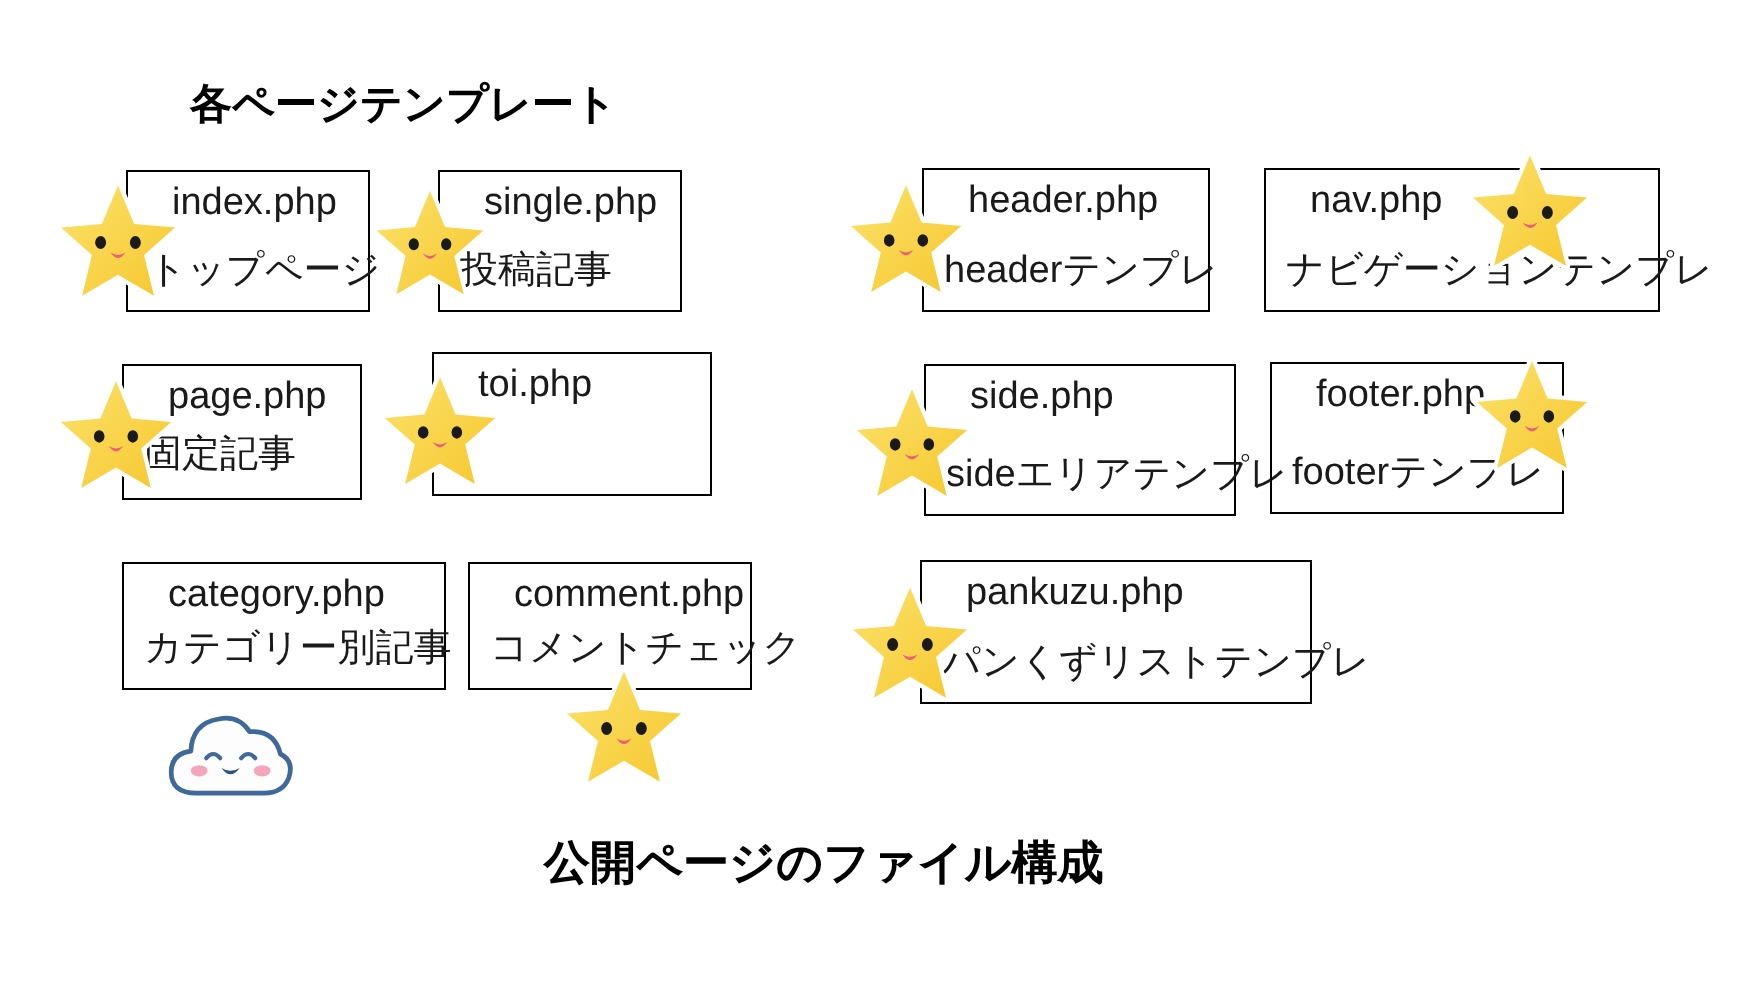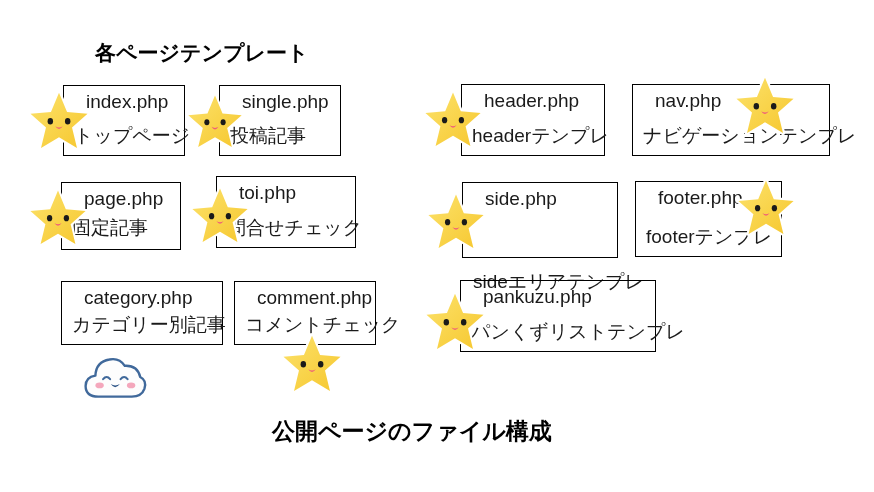--- a/index.html
+++ b/index.html
@@ -53,21 +53,20 @@
     <span class="desc" style="top: 39px;">投稿記事</span>
   </div>
 
   <div class="card" style="left: 61px; top: 182px; width: 120px; height: 68px;">
     <span class="fname">page.php</span>
     <span class="desc" style="top: 34px;">固定記事</span>
   </div>
 
   <div class="card" style="left: 216px; top: 176px; width: 140px; height: 72px;">
     <span class="fname">toi.php</span>
-    <span class="desc" style="top: 40px;">問合せチェック</span>
   </div>
 
   <div class="card" style="left: 234px; top: 281px; width: 142px; height: 64px;">
     <span class="fname">comment.php</span>
     <span class="desc" style="top: 32px;">コメントチェック</span>
   </div>
 
   <div class="card" style="left: 61px; top: 281px; width: 162px; height: 64px;">
     <span class="fname">category.php</span>
     <span class="desc" style="top: 32px;">カテゴリー別記事</span>
@@ -78,21 +77,21 @@
     <span class="desc" style="top: 40px;">headerテンプレ</span>
   </div>
 
   <div class="card" style="left: 632px; top: 84px; width: 198px; height: 72px;">
     <span class="fname">nav.php</span>
     <span class="desc" style="top: 40px;">ナビゲーションテンプレ</span>
   </div>
 
   <div class="card" style="left: 462px; top: 182px; width: 156px; height: 76px;">
     <span class="fname">side.php</span>
-    <span class="desc" style="top: 44px; margin-top: 44px;">sideエリアテンプレ</span>
+    <span class="desc" style="top: 44px;">sideエリアテンプレ</span>
   </div>
 
   <div class="card" style="left: 635px; top: 181px; width: 147px; height: 76px;">
     <span class="fname">footer.php</span>
     <span class="desc" style="top: 44px;">footerテンプレ</span>
   </div>
 
   <div class="card" style="left: 460px; top: 280px; width: 196px; height: 72px;">
     <span class="fname">pankuzu.php</span>
     <span class="desc" style="top: 40px;">パンくずリストテンプレ</span>

